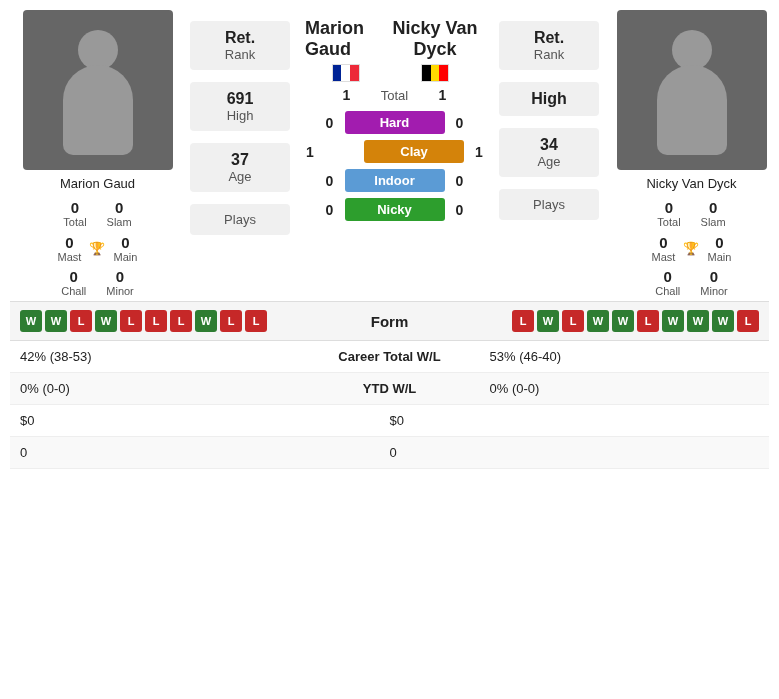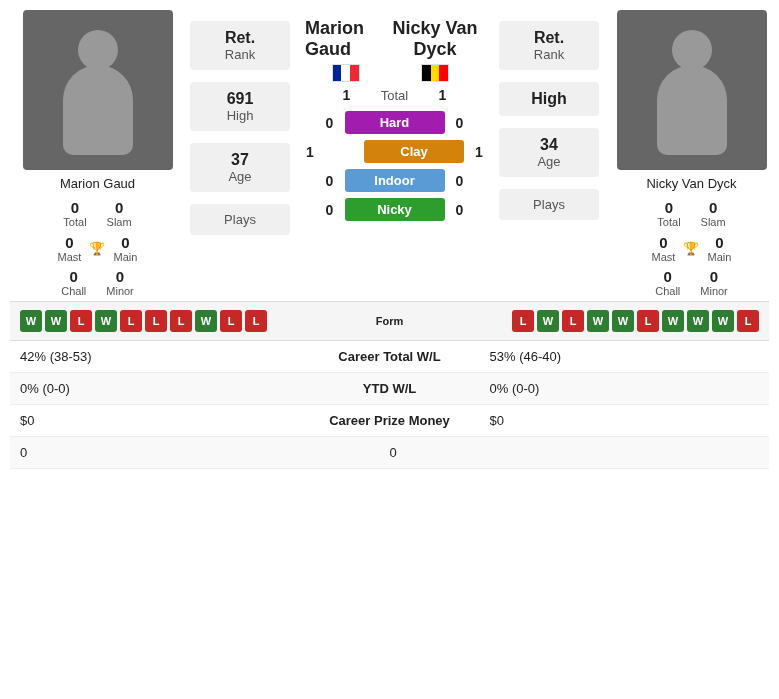--- a/index.html
+++ b/index.html
@@ -200,21 +200,21 @@
     .form-badges-left {
       flex: 1;
       display: flex;
       gap: 3px;
     }
 
     .form-label {
       width: 120px;
       text-align: center;
       font-weight: bold;
-      font-size: 11px;
+      font-size: 15px;
     }
 
     .form-badges-right {
       flex: 1;
       display: flex;
       gap: 3px;
       justify-content: flex-end;
     }
 
     .form-badge {
@@ -568,21 +568,20 @@
         <div class="stats-data-center">Career Total W/L</div>
         <div class="stats-data-right">53% (46-40)</div>
       </div>
       <div class="stats-data-row">
         <div class="stats-data-left">0% (0-0)</div>
         <div class="stats-data-center">YTD W/L</div>
         <div class="stats-data-right">0% (0-0)</div>
       </div>
       <div class="stats-data-row">
         <div class="stats-data-left">$0</div>
-        <div class="stats-data-center">Career Prize Money</div>
         <div class="stats-data-right">$0</div>
       </div>
       <div class="stats-data-row">
         <div class="stats-data-left">0</div>
         <div class="stats-data-right">0</div>
       </div>
     </div>
 
 </div>
 

